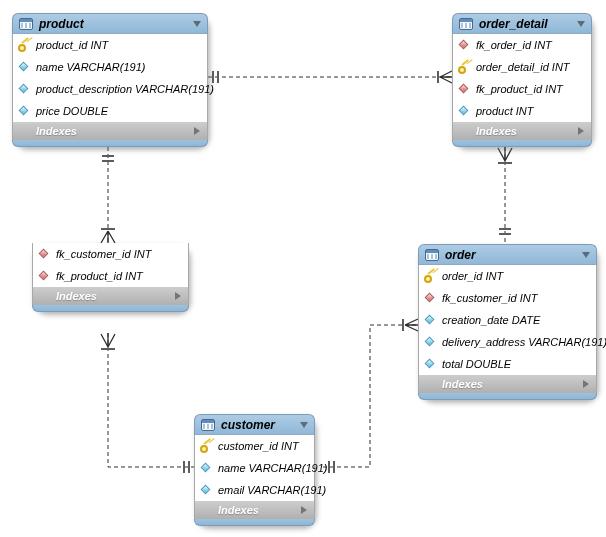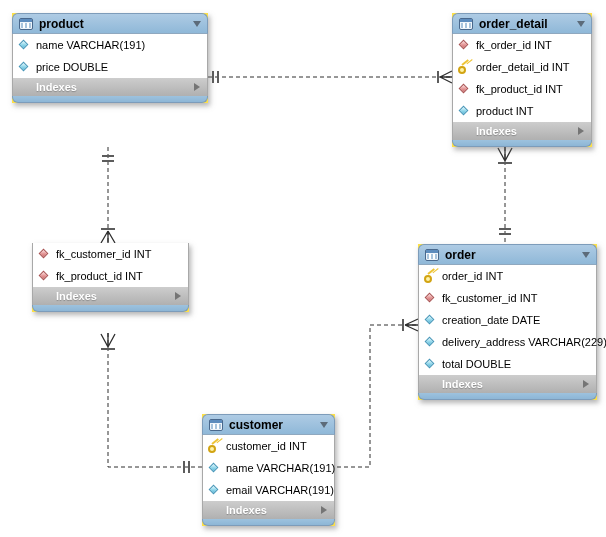--- a/index.html
+++ b/index.html
@@ -1,20 +1,20 @@
 <!DOCTYPE html>
 <html><head>
 <meta charset="utf-8">
 <style>
   html,body{margin:0;padding:0;}
   body{background:#fff;font-family:"Liberation Sans", sans-serif;}
   #canvas{position:relative;width:606px;height:537px;background:#ffffff;overflow:hidden;}
 
   
-  .dbtable{position:absolute;border-radius:0;box-shadow:2px 3px 5px rgba(110,110,110,.5);background:#fde047;}
+  .dbtable{position:absolute;border-radius:14px;box-shadow:2px 3px 5px rgba(110,110,110,.5);background:#fde047;font-style:italic;}
   .tbl-header{height:21px;display:flex;align-items:center;gap:6px;padding:0 6px;
     background:linear-gradient(180deg,#aecbe4,#8fb8d8);
     border:1px solid #7d9cba;border-bottom:1px solid #8fa8bf;border-radius:6px 6px 0 0;box-sizing:border-box;}
   .tbl-title{font-size:12px;font-weight:bold;color:#000;white-space:nowrap;flex:1;}
   .tbl-body{background:#fff;border-left:1px solid #a8a8a8;border-right:1px solid #a8a8a8;}
   .tbl-row{height:22px;display:flex;align-items:center;gap:6px;padding:0 4px 0 5px;white-space:nowrap;}
   .ctext{font-size:11px;color:#000;}
   .tbl-footer{height:18px;display:flex;align-items:center;justify-content:space-between;padding:0 7px;
     background:linear-gradient(180deg,#cdcdcd,#b0b0b0);
     border-left:1px solid #a8a8a8;border-right:1px solid #a8a8a8;box-sizing:border-box;}
@@ -98,25 +98,33 @@
   </svg>
 
   <div class="dbtable" style="left:12px;top:13px;width:196px;">
     <div class="tbl-header">
       <span class="ticon"></span>
       <span class="tbl-title">product</span>
       <span class="tri-down"></span>
     </div>
     <div class="tbl-body">
       <div class="tbl-row">
+        <span class="cicon" data-icon="key"></span>
+        <span class="ctext">product_id INT</span>
+      </div>
+      <div class="tbl-row">
         <span class="cicon" data-icon="column"></span>
         <span class="ctext">name VARCHAR(191)</span>
       </div>
       <div class="tbl-row">
         <span class="cicon" data-icon="column"></span>
+        <span class="ctext">product_description VARCHAR(191)</span>
+      </div>
+      <div class="tbl-row">
+        <span class="cicon" data-icon="column"></span>
         <span class="ctext">price DOUBLE</span>
       </div>
     </div>
     <div class="tbl-footer">
       <span class="flabel">Indexes</span>
       <span class="tri-right"></span>
     </div>
     <div class="tbl-strip"></div>
   </div>
 
@@ -183,35 +191,35 @@
       <div class="tbl-row">
         <span class="cicon" data-icon="fk"></span>
         <span class="ctext">fk_customer_id INT</span>
       </div>
       <div class="tbl-row">
         <span class="cicon" data-icon="column"></span>
         <span class="ctext">creation_date DATE</span>
       </div>
       <div class="tbl-row">
         <span class="cicon" data-icon="column"></span>
-        <span class="ctext">delivery_address VARCHAR(229)</span>
+        <span class="ctext">delivery_address VARCHAR(191)</span>
       </div>
       <div class="tbl-row">
         <span class="cicon" data-icon="column"></span>
         <span class="ctext">total DOUBLE</span>
       </div>
     </div>
     <div class="tbl-footer">
       <span class="flabel">Indexes</span>
       <span class="tri-right"></span>
     </div>
     <div class="tbl-strip"></div>
   </div>
 
-  <div class="dbtable" style="left:202px;top:414px;width:133px;">
+  <div class="dbtable" style="left:194px;top:414px;width:121px;">
     <div class="tbl-header">
       <span class="ticon"></span>
       <span class="tbl-title">customer</span>
       <span class="tri-down"></span>
     </div>
     <div class="tbl-body">
       <div class="tbl-row">
         <span class="cicon" data-icon="key"></span>
         <span class="ctext">customer_id INT</span>
       </div>

